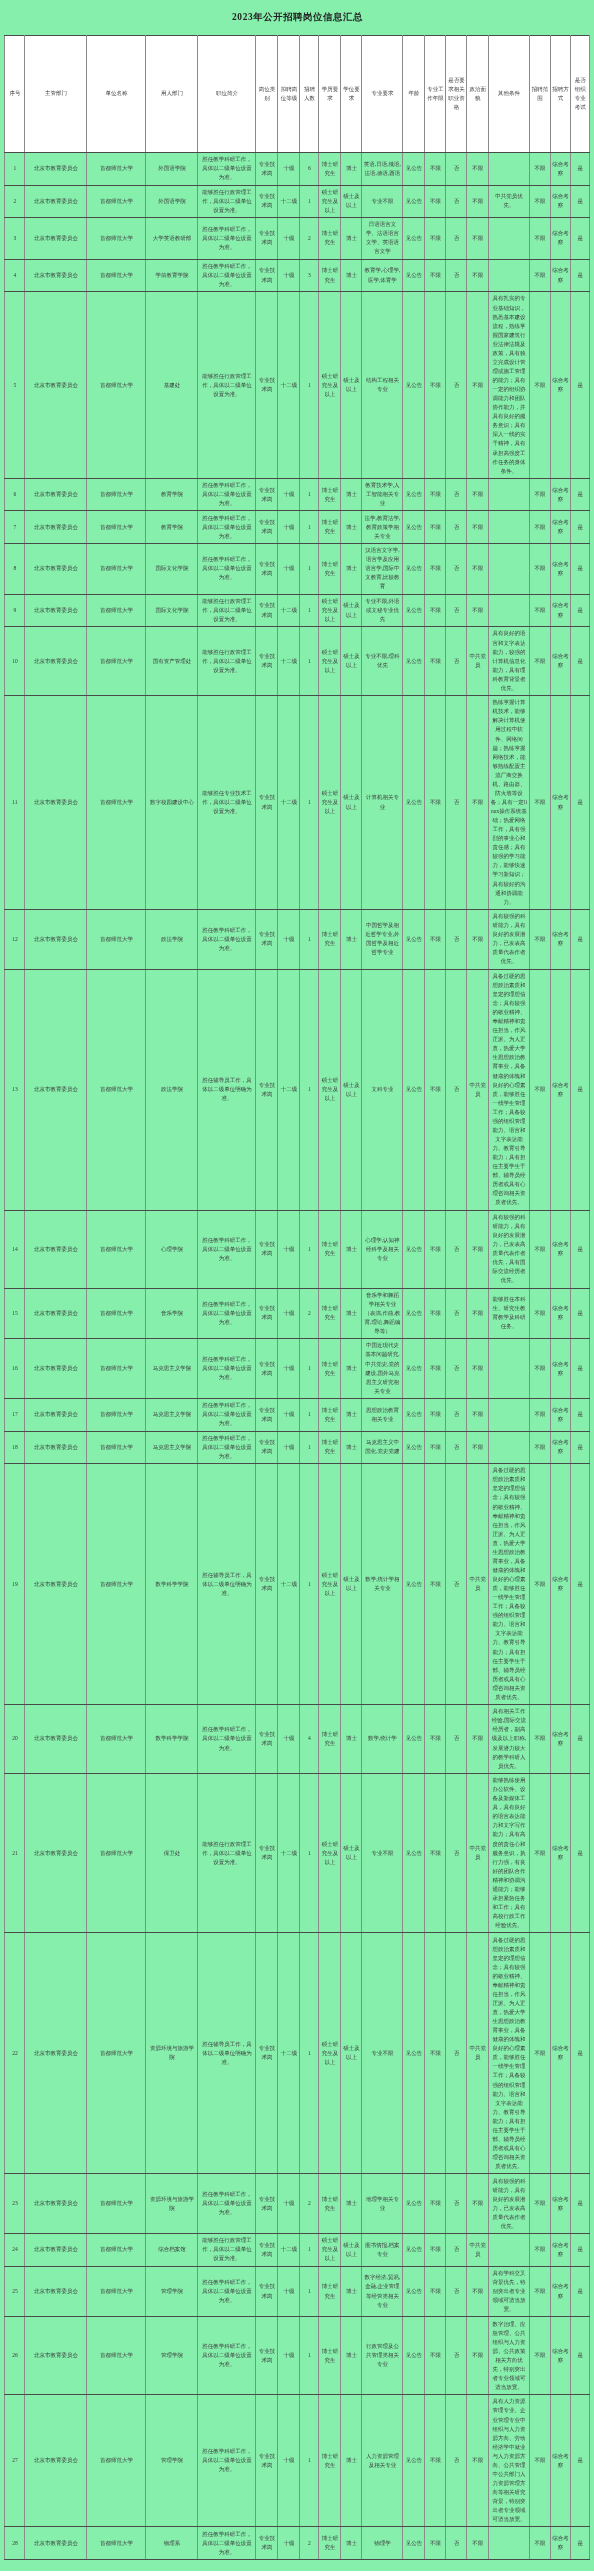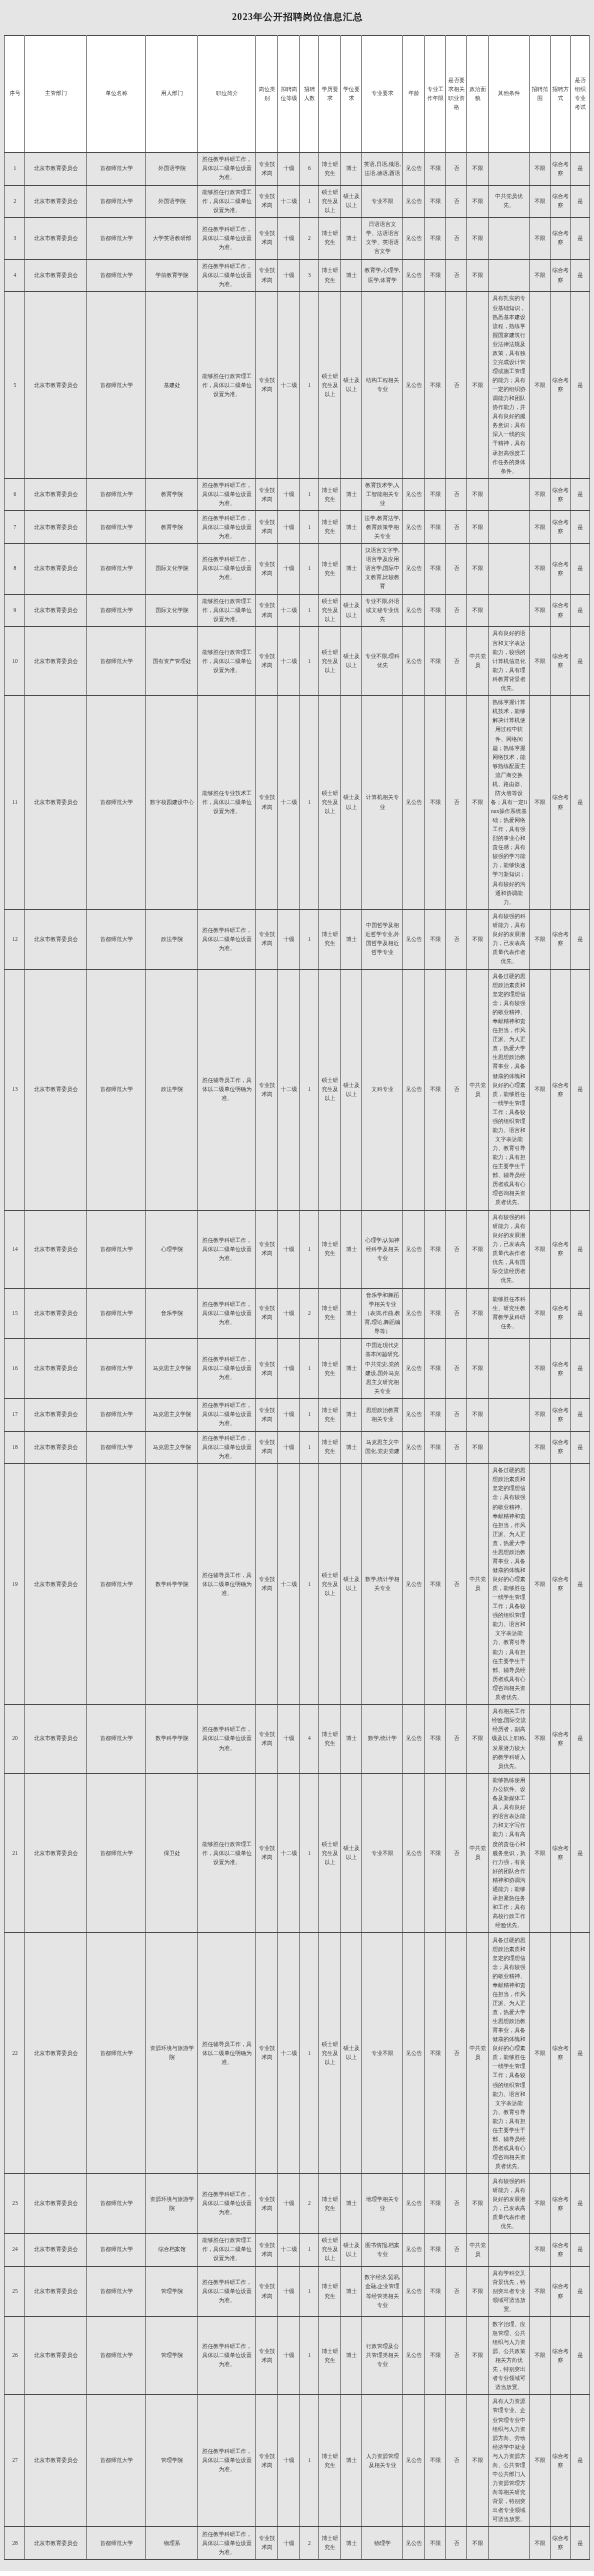--- a/index.html
+++ b/index.html
@@ -9,21 +9,21 @@
   }
   body {
     font-family: "Liberation Serif", "DejaVu Serif", serif;
     color: #3c3c3c;
   }
   .page {
     width: 595px;
     margin: 0 auto;
     padding: 6.6px 4.4px 11px 4.4px;
     box-sizing: border-box;
-    background: #e5e5e5;
+    background: #86efac;
   }
   .doc-title {
     text-align: center;
     font-size: 9.4px;
     font-weight: bold;
     color: #222222;
     letter-spacing: 0.6px;
     margin: 4.4px 0 11px 0;
   }
   table.sheet {

